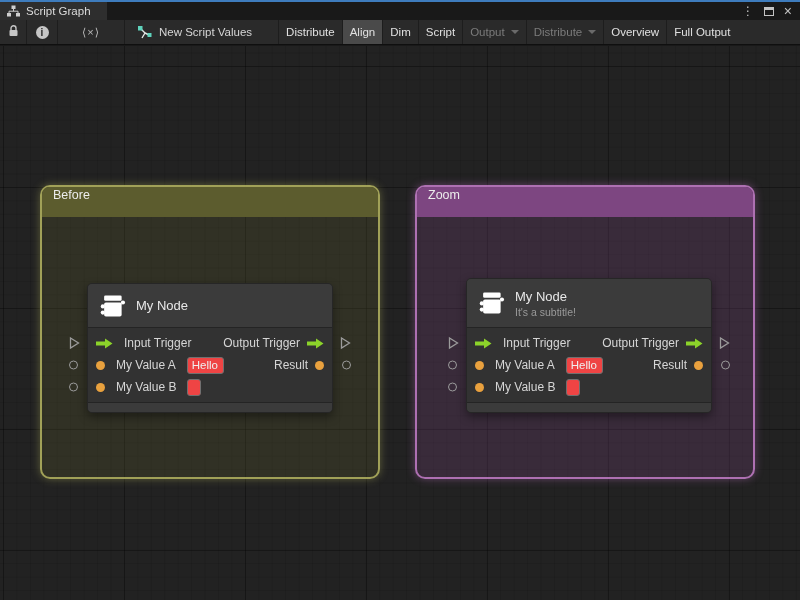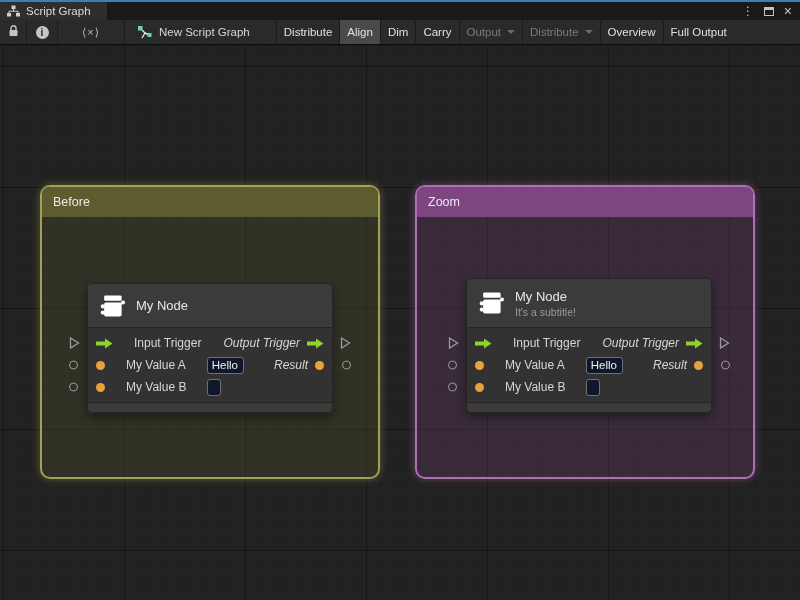--- a/index.html
+++ b/index.html
@@ -49,21 +49,21 @@
       linear-gradient(to right, rgba(0,0,0,0.28) 1px, transparent 1px),
       linear-gradient(to bottom, rgba(0,0,0,0.28) 1px, transparent 1px),
       linear-gradient(to right, rgba(0,0,0,0.10) 1px, transparent 1px),
       linear-gradient(to bottom, rgba(0,0,0,0.10) 1px, transparent 1px);
     background-size:121px 121px, 121px 121px, 13.45px 13.45px, 13.45px 13.45px;
     background-position:3px 20px, 3px 20px, 3px 20px, 3px 20px;
   }
 
   
   .group { position:absolute; width:340px; height:294px; border-radius:10px; border:2px solid; }
-  .group-header { height:24px; border-radius:7px 7px 0 0; display:flex; align-items:center;
+  .group-header { height:24px; border-radius:7px 7px 0 0; display:flex; align-items:flex-end;
                   padding:15px 11px; color:#ececec; font-size:12.5px; }
   .group-before { left:40px; top:139px; border-color:rgba(199,199,106,0.75); background:rgba(92,92,46,0.26);
                   box-shadow:0 0 9px rgba(185,185,95,0.40); }
   .group-before .group-header { background:#5c5c2e; }
   .group-after { left:415px; top:139px; border-color:rgba(204,130,209,0.8); background:rgba(125,70,129,0.26);
                  box-shadow:0 0 9px rgba(195,115,200,0.40); }
   .group-after .group-header { background:#7d4681; }
 
   
   .node { position:absolute; width:246px; background:#323232; border:1px solid #262626; border-radius:5px;
@@ -71,25 +71,25 @@
   .node-before { left:87px; top:237px; }
   .node-after  { left:466px; top:232px; }
   .node-header { background:#3b3b3b; border-radius:4px 4px 0 0; border-bottom:1px solid #242424;
                  display:flex; align-items:center; gap:10px; padding:0 10px; }
   .node-before .node-header { height:44px; }
   .node-after  .node-header { height:49px; }
   .node-title { font-size:13px; color:#e8e8e8; }
   .node-subtitle { font-size:10.5px; color:#9a9a9a; margin-top:2px; }
   .node-body { padding:4px 8px; }
   .port-row { position:relative; display:flex; align-items:center; height:22px; font-size:12px; color:#d6d6d6; }
-  .pleft  { display:flex; align-items:center; gap:21px; }
-  .pright { margin-left:auto; display:flex; align-items:center; gap:7px;font-style:italic; }
+  .pleft  { display:flex; align-items:center; gap:11px; }
+  .pright { margin-left:auto; display:flex; align-items:center; gap:7px; }
   .value-dot { width:9px; height:9px; border-radius:50%; background:#e9a13e; flex:none; }
   .arrow-ico { display:flex; flex:none; }
-  .input-field { height:17px; background:#0f172a; border:1px solid #707070; border-radius:3px;
+  .input-field { height:17px; background:#ef4444; border:1px solid #707070; border-radius:3px;
                  color:#efefef; font-size:11.5px; padding:0 4px; font-family:"Liberation Sans", sans-serif; }
   .input-hello { width:37px; }
   .input-empty { width:14px; }
   .node-footer { height:10px; background:#3b3b3b; border-top:1px solid #242424; border-radius:0 0 4px 4px; }
   .ext { position:absolute; top:50%; transform:translateY(-50%); display:flex; align-items:center; }
   .ext-l { left:-27px; } .ext-r { right:-27px; }
   .ext-circle { width:9px; height:9px; border-radius:50%; border:1.4px solid #9b9b9b; }
 </style>
 </head>
 <body>
@@ -137,40 +137,40 @@
     <div class="tb-sep"></div>
 
     <div class="tb-newgraph">
       <span class="arrow-ico">
         <svg width="15" height="15" viewBox="0 0 15 15">
           <path d="M4 4 L8 8 M8 8 L12 10 M8 8 L5 13" stroke="#e6e6e6" stroke-width="1.4" fill="none"></path>
           <rect x="1" y="1" width="4.5" height="4.5" fill="#5fd3bc"></rect>
           <rect x="10.5" y="8" width="4" height="4" fill="#5fd3bc"></rect>
         </svg>
       </span>
-      <span>New Script Graph</span>
+      <span>New Script Values</span>
     </div>
 
 
     <div class="tb-buttons">
       <div class="tb-sep"></div>
       <div class="tb-btn">
         <span>Distribute</span>
       </div>
       <div class="tb-sep"></div>
       <div class="tb-btn active">
         <span>Align</span>
       </div>
       <div class="tb-sep"></div>
       <div class="tb-btn">
         <span>Dim</span>
       </div>
       <div class="tb-sep"></div>
       <div class="tb-btn">
-        <span>Carry</span>
+        <span>Script</span>
       </div>
       <div class="tb-sep"></div>
       <div class="tb-btn disabled">
         <span>Output</span>
         <span class="caret"></span>
       </div>
       <div class="tb-sep"></div>
       <div class="tb-btn disabled">
         <span>Distribute</span>
         <span class="caret"></span>

